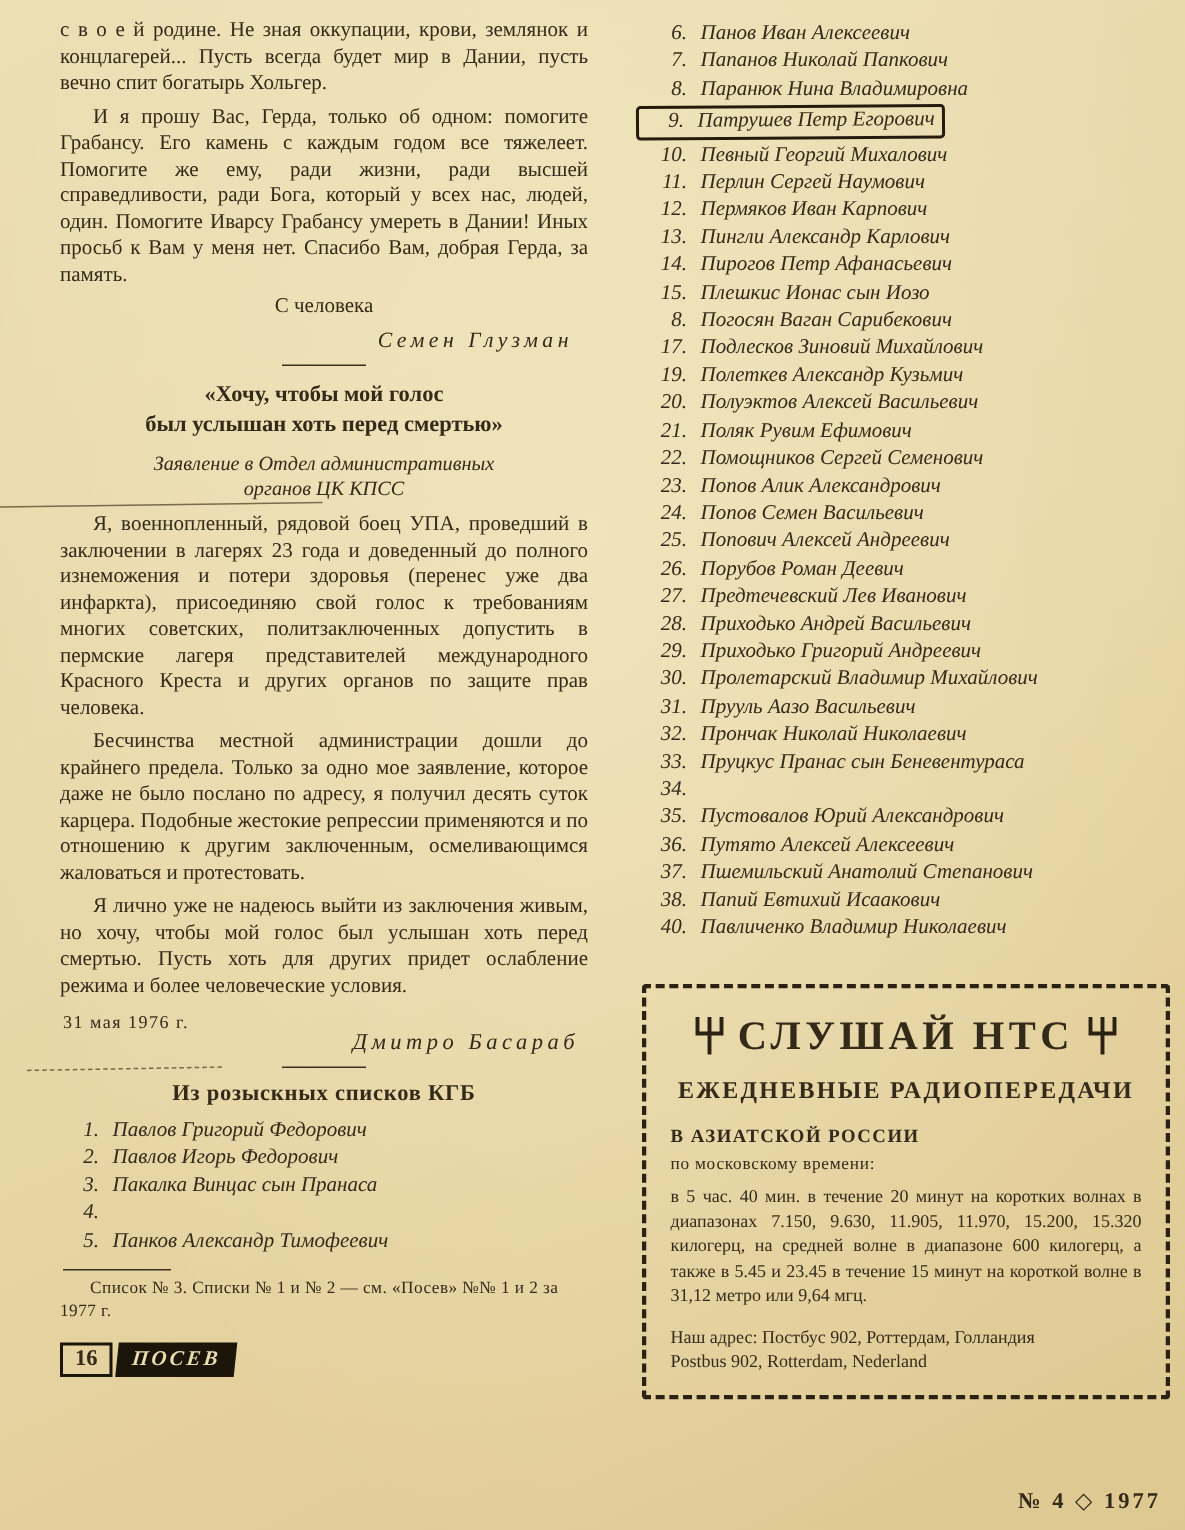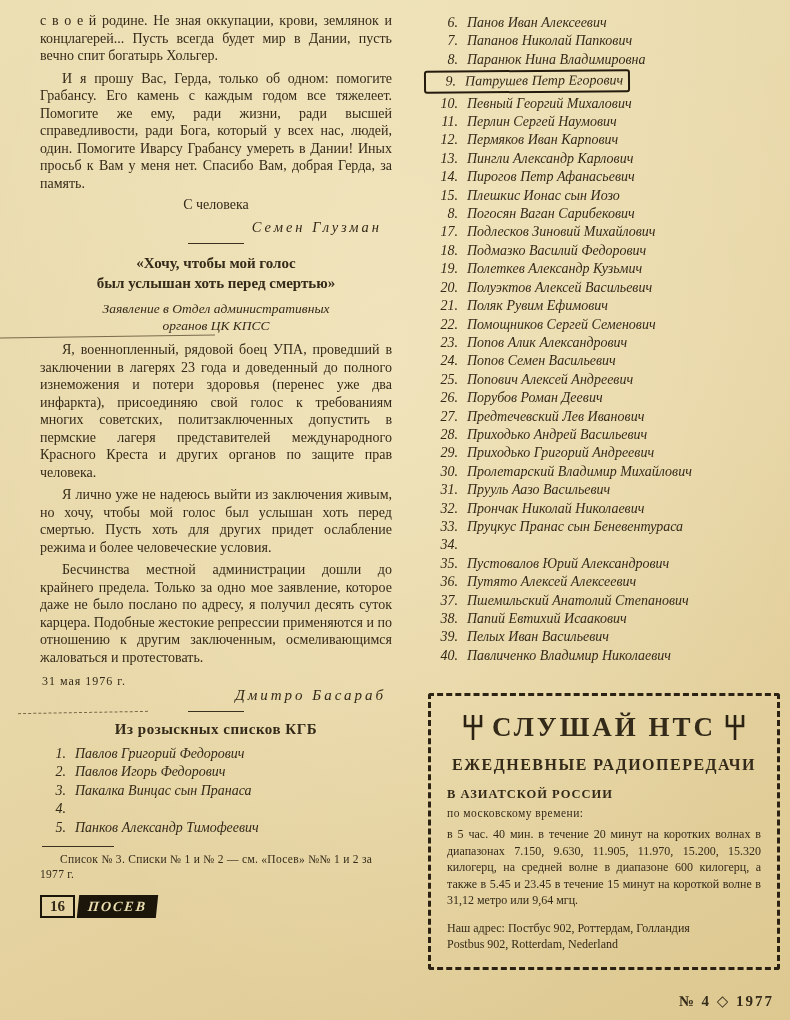--- a/index.html
+++ b/index.html
@@ -85,22 +85,22 @@
 
     <div class="art-title">
       <span>«Хочу, чтобы мой голос</span><br>
       <span>был услышан хоть перед смертью»</span>
     </div>
     <div class="art-sub">
       <span>Заявление в Отдел административных</span><br>
       <span>органов ЦК КПСС</span>
     </div>
     <p class="body-p">Я, военнопленный, рядовой боец УПА, проведший в заключении в лагерях 23 года и доведенный до полного изнеможения и потери здоровья (перенес уже два инфаркта), присоединяю свой голос к требованиям многих советских, политзаключенных допустить в пермские лагеря представителей международного Красного Креста и других органов по защите прав человека.</p>
+    <p class="body-p">Бесчинства местной администрации дошли до крайнего предела. Только за одно мое заявление, которое даже не было послано по адресу, я получил десять суток карцера. Подобные жестокие репрессии применяются и по отношению к другим заключенным, осмеливающимся жаловаться и протестовать.</p>
     <p class="body-p">Я лично уже не надеюсь выйти из заключения живым, но хочу, чтобы мой голос был услышан хоть перед смертью. Пусть хоть для других придет ослабление режима и более человеческие условия.</p>
-    <p class="body-p">Бесчинства местной администрации дошли до крайнего предела. Только за одно мое заявление, которое даже не было послано по адресу, я получил десять суток карцера. Подобные жестокие репрессии применяются и по отношению к другим заключенным, осмеливающимся жаловаться и протестовать.</p>
     <div class="date-line">31 мая 1976 г.</div>
     <div class="sig2">Дмитро Басараб</div>
     <div class="divider"></div>
 
     <div class="kgb-h">Из розыскных списков КГБ</div>
     <ul class="name-list">
 
     <li>
           <span class="num">1.</span>
           <span class="nm">Павлов Григорий Федорович</span>
@@ -176,24 +176,20 @@
         </li>
         <li>
           <span class="num">8.</span>
           <span class="nm">Погосян Ваган Сарибекович</span>
         </li>
         <li>
           <span class="num">17.</span>
           <span class="nm">Подлесков Зиновий Михайлович</span>
         </li>
         <li>
-          <span class="num">18.</span>
-          <span class="nm">Подмазко Василий Федорович</span>
-        </li>
-        <li>
           <span class="num">19.</span>
           <span class="nm">Полеткев Александр Кузьмич</span>
         </li>
         <li>
           <span class="num">20.</span>
           <span class="nm">Полуэктов Алексей Васильевич</span>
         </li>
         <li>
           <span class="num">21.</span>
           <span class="nm">Поляк Рувим Ефимович</span>
@@ -257,24 +253,20 @@
           <span class="num">36.</span>
           <span class="nm">Путято Алексей Алексеевич</span>
         </li>
         <li>
           <span class="num">37.</span>
           <span class="nm">Пшемильский Анатолий Степанович</span>
         </li>
         <li>
           <span class="num">38.</span>
           <span class="nm">Папий Евтихий Исаакович</span>
-        </li>
-        <li>
-          <span class="num">39.</span>
-          <span class="nm">Пелых Иван Васильевич</span>
         </li>
         <li>
           <span class="num">40.</span>
           <span class="nm">Павличенко Владимир Николаевич</span>
         </li>
       </ul>
 
     <div class="nts-box">
       <div class="nts-title">
         <span class="trident">

